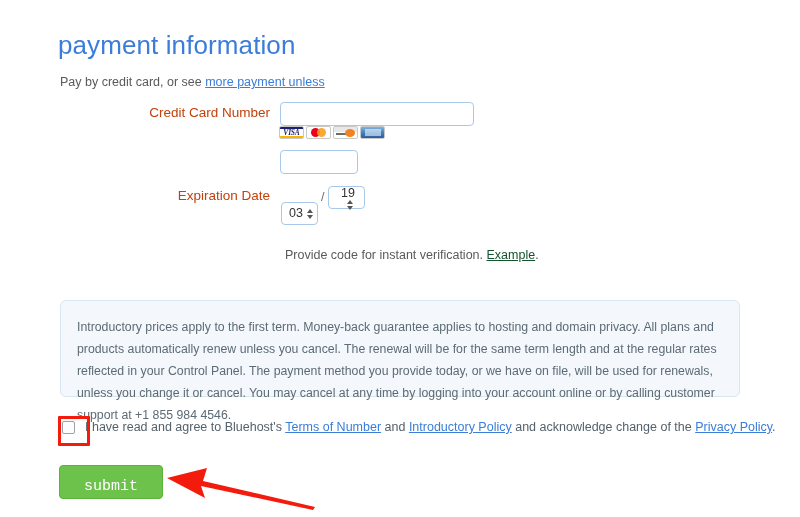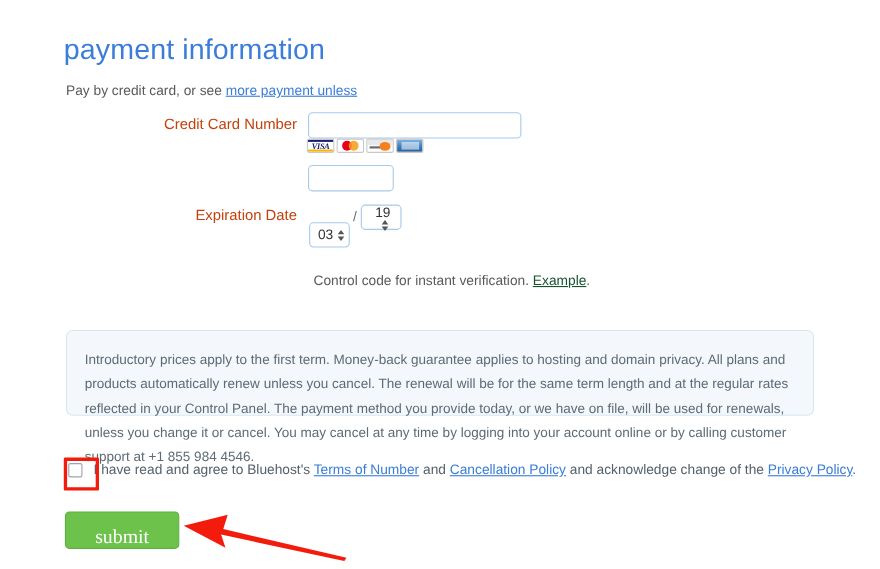--- a/index.html
+++ b/index.html
@@ -151,21 +151,21 @@
     font-size: 12.5px;
     color: #5a5a5a;
     white-space: nowrap;
   }
   .verify-note .lnk { color: #14532d; }
 
   
   .disclaimer {
     position: absolute;
     left: 60px; top: 300px;
-    width: 680px; height: 78px;
+    width: 680px; height: 97px;
     background: #f4f8fc;
     border: 1px solid #d8e6f2;
     border-radius: 6px;
   }
   .disclaimer p {
     margin: 0;
     padding: 16px 16px 0 16px;
     font-size: 12.3px;
     line-height: 1.78;
     color: #5d6b75;
@@ -204,22 +204,22 @@
 
   
   .submit-btn {
     position: absolute;
     left: 59px; top: 465px;
     width: 104px; height: 34px;
     background: #6dc24b;
     border: 1px solid #5cb23c;
     border-radius: 4px;
     color: #ffffff;
-    font-size: 18px;
-    font-family: Liberation Serif, serif;
+    font-size: 15px;
+    font-family: Liberation Mono, monospace;
     cursor: pointer;
     padding: 12px;
   }
 
   .arrow-svg {
     position: absolute;
     left: 165px; top: 462px;
     width: 150px; height: 48px;
   }
 </style>
@@ -268,29 +268,29 @@
   <div class="slash">/</div>
 
   <div class="sel" id="exp-year">
     <span class="val">19</span>
     <span class="spin">
       <i class="up"></i>
         <i class="down"></i>
     </span>
   </div>
 
-  <div class="verify-note"><span>Control code for instant verification. </span><a class="lnk" href="#">Example</a><span>.</span></div>
+  <div class="verify-note"><span>Provide code for instant verification. </span><a class="lnk" href="#">Example</a><span>.</span></div>
 
   <div class="disclaimer">
     <p>Introductory prices apply to the first term. Money-back guarantee applies to hosting and domain privacy. All plans and products automatically renew unless you cancel. The renewal will be for the same term length and at the regular rates reflected in your Control Panel. The payment method you provide today, or we have on file, will be used for renewals, unless you change it or cancel. You may cancel at any time by logging into your account online or by calling customer support at +1 855 984 4546.</p>
   </div>
 
   <div class="agree-row">
     <span class="agree-check"></span>
-    <span class="agree-text"><span>I have read and agree to Bluehost's </span><a class="lnk" href="#">Terms of Number</a><span> and </span><a class="lnk" href="#">Cancellation Policy</a><span> and acknowledge change of the </span><a class="lnk" href="#">Privacy Policy</a><span>.</span></span>
+    <span class="agree-text"><span>I have read and agree to Bluehost's </span><a class="lnk" href="#">Terms of Number</a><span> and </span><a class="lnk" href="#">Introductory Policy</a><span> and acknowledge change of the </span><a class="lnk" href="#">Privacy Policy</a><span>.</span></span>
   </div>
 
   <div class="hl-box"></div>
 
   <button class="submit-btn">submit</button>
 
   <svg class="arrow-svg" viewBox="0 0 150 48">
     <polygon points="2,16 42,6 38,19 150,45 148,48 36,24 40,36" fill="#f21b0c"></polygon>
   </svg>
 

